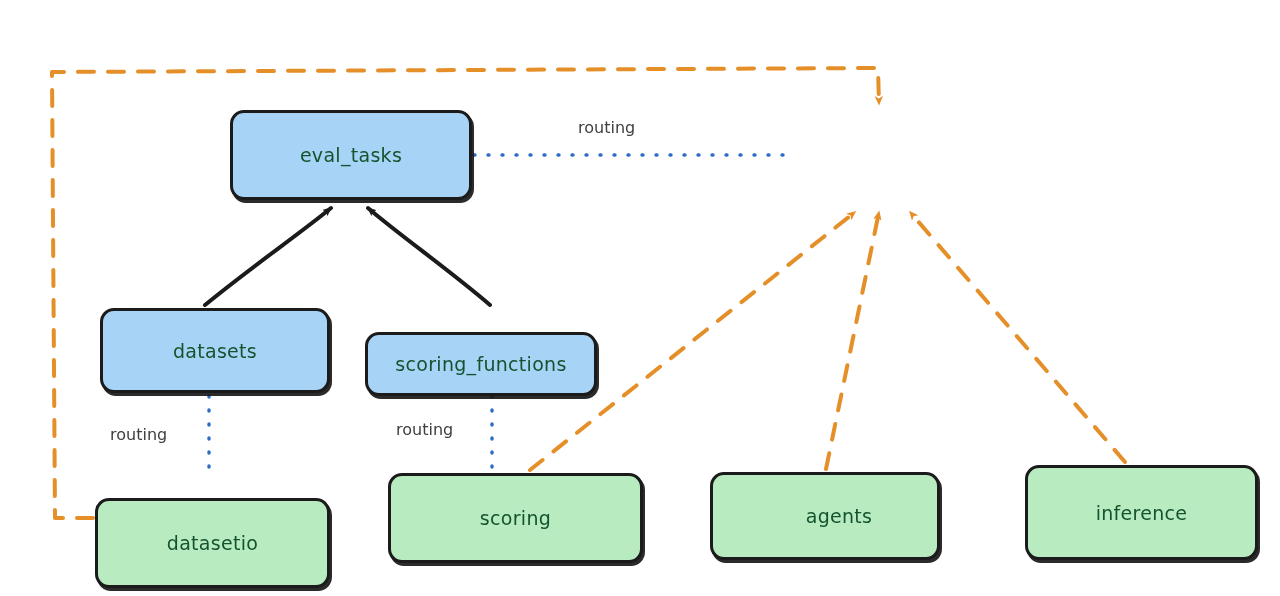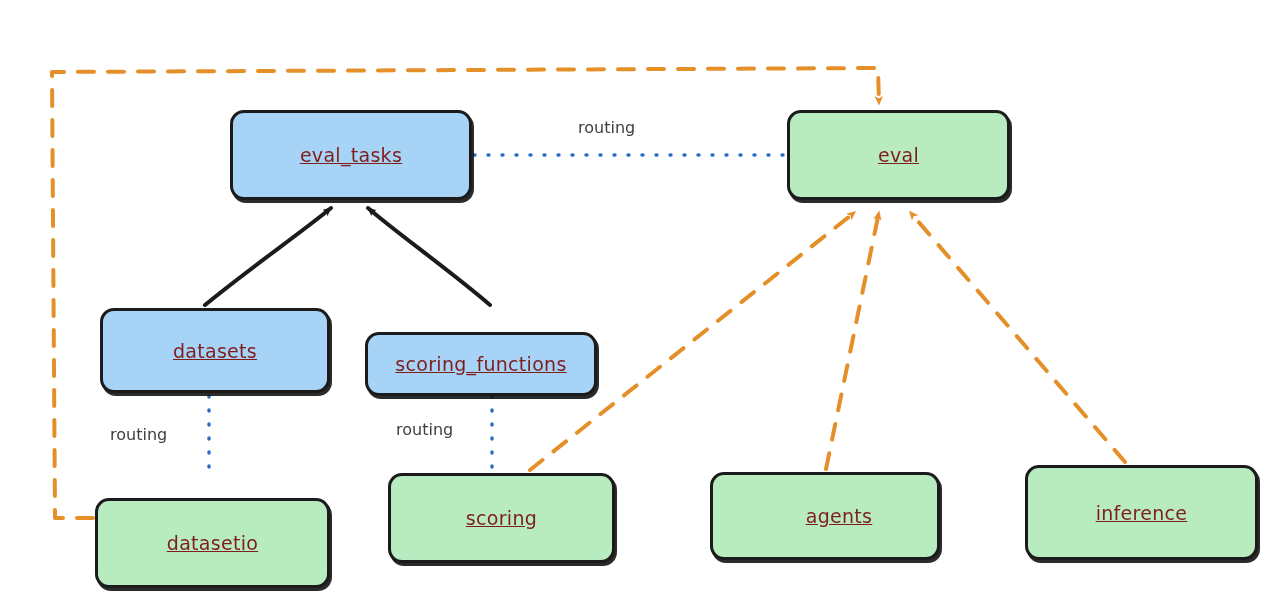--- a/index.html
+++ b/index.html
@@ -23,25 +23,24 @@
     height: 596px;
   }
   .node {
     position: absolute;
     box-sizing: border-box;
     border: 3px solid #1b1b1b;
     border-radius: 14px;
     display: flex;
     align-items: center;
     justify-content: center;
-    color: #7f1d1d;
+    color: #14532d;
     font-size: 19px;
     letter-spacing: 0.3px;
     box-shadow: 2px 3px 0 rgba(20,20,20,0.9);
-    text-decoration: underline;
   }
   .node.blue  { background: #a7d3f7; }
   .node.green { background: #b8ecc0; }
   .node-label {
     pointer-events: none;
     white-space: nowrap;
   }
   .edge-label {
     position: absolute;
     color: #404040;
@@ -80,37 +79,34 @@
 
     <path d="M826,469 L879,212" fill="none" stroke="#e58f29" stroke-width="4" stroke-linecap="round" stroke-dasharray="16 14" marker-end="url(#arrow-orange)"></path>
 
     <path d="M1125,462 L910,212" fill="none" stroke="#e58f29" stroke-width="4" stroke-linecap="round" stroke-dasharray="16 14" marker-end="url(#arrow-orange)"></path>
   </svg>
 
   <div class="node blue" style="left:230px; top:110px; width:242px; height:90px;">
     <span class="node-label">eval_tasks</span>
   </div>
 
-  <div class="node green" style="left:787px; top:110px; width:223px; height:90px;">
-    <span class="node-label">eval</span>
-  </div>
 
   <div class="node blue" style="left:100px; top:308px; width:230px; height:85px;text-align:right;">
     <span class="node-label">datasets</span>
   </div>
 
   <div class="node blue" style="left:365px; top:308px; width:232px; height:64px;margin-top:24px;">
     <span class="node-label">scoring_functions</span>
   </div>
 
   <div class="node green" style="left:95px; top:478px; width:235px; height:90px;margin-top:20px;">
     <span class="node-label">datasetio</span>
   </div>
 
-  <div class="node green" style="left:388px; top:473px; width:227px; height:90px;align-items:center;">
+  <div class="node green" style="left:388px; top:473px; width:255px; height:90px;align-items:center;">
     <span class="node-label">scoring</span>
   </div>
 
   <div class="node green" style="left:710px; top:472px; width:230px; height:88px;padding-left:28px;">
     <span class="node-label">agents</span>
   </div>
 
   <div class="node green" style="left:1025px; top:465px; width:233px; height:95px;align-items:center;">
     <span class="node-label">inference</span>
   </div>

